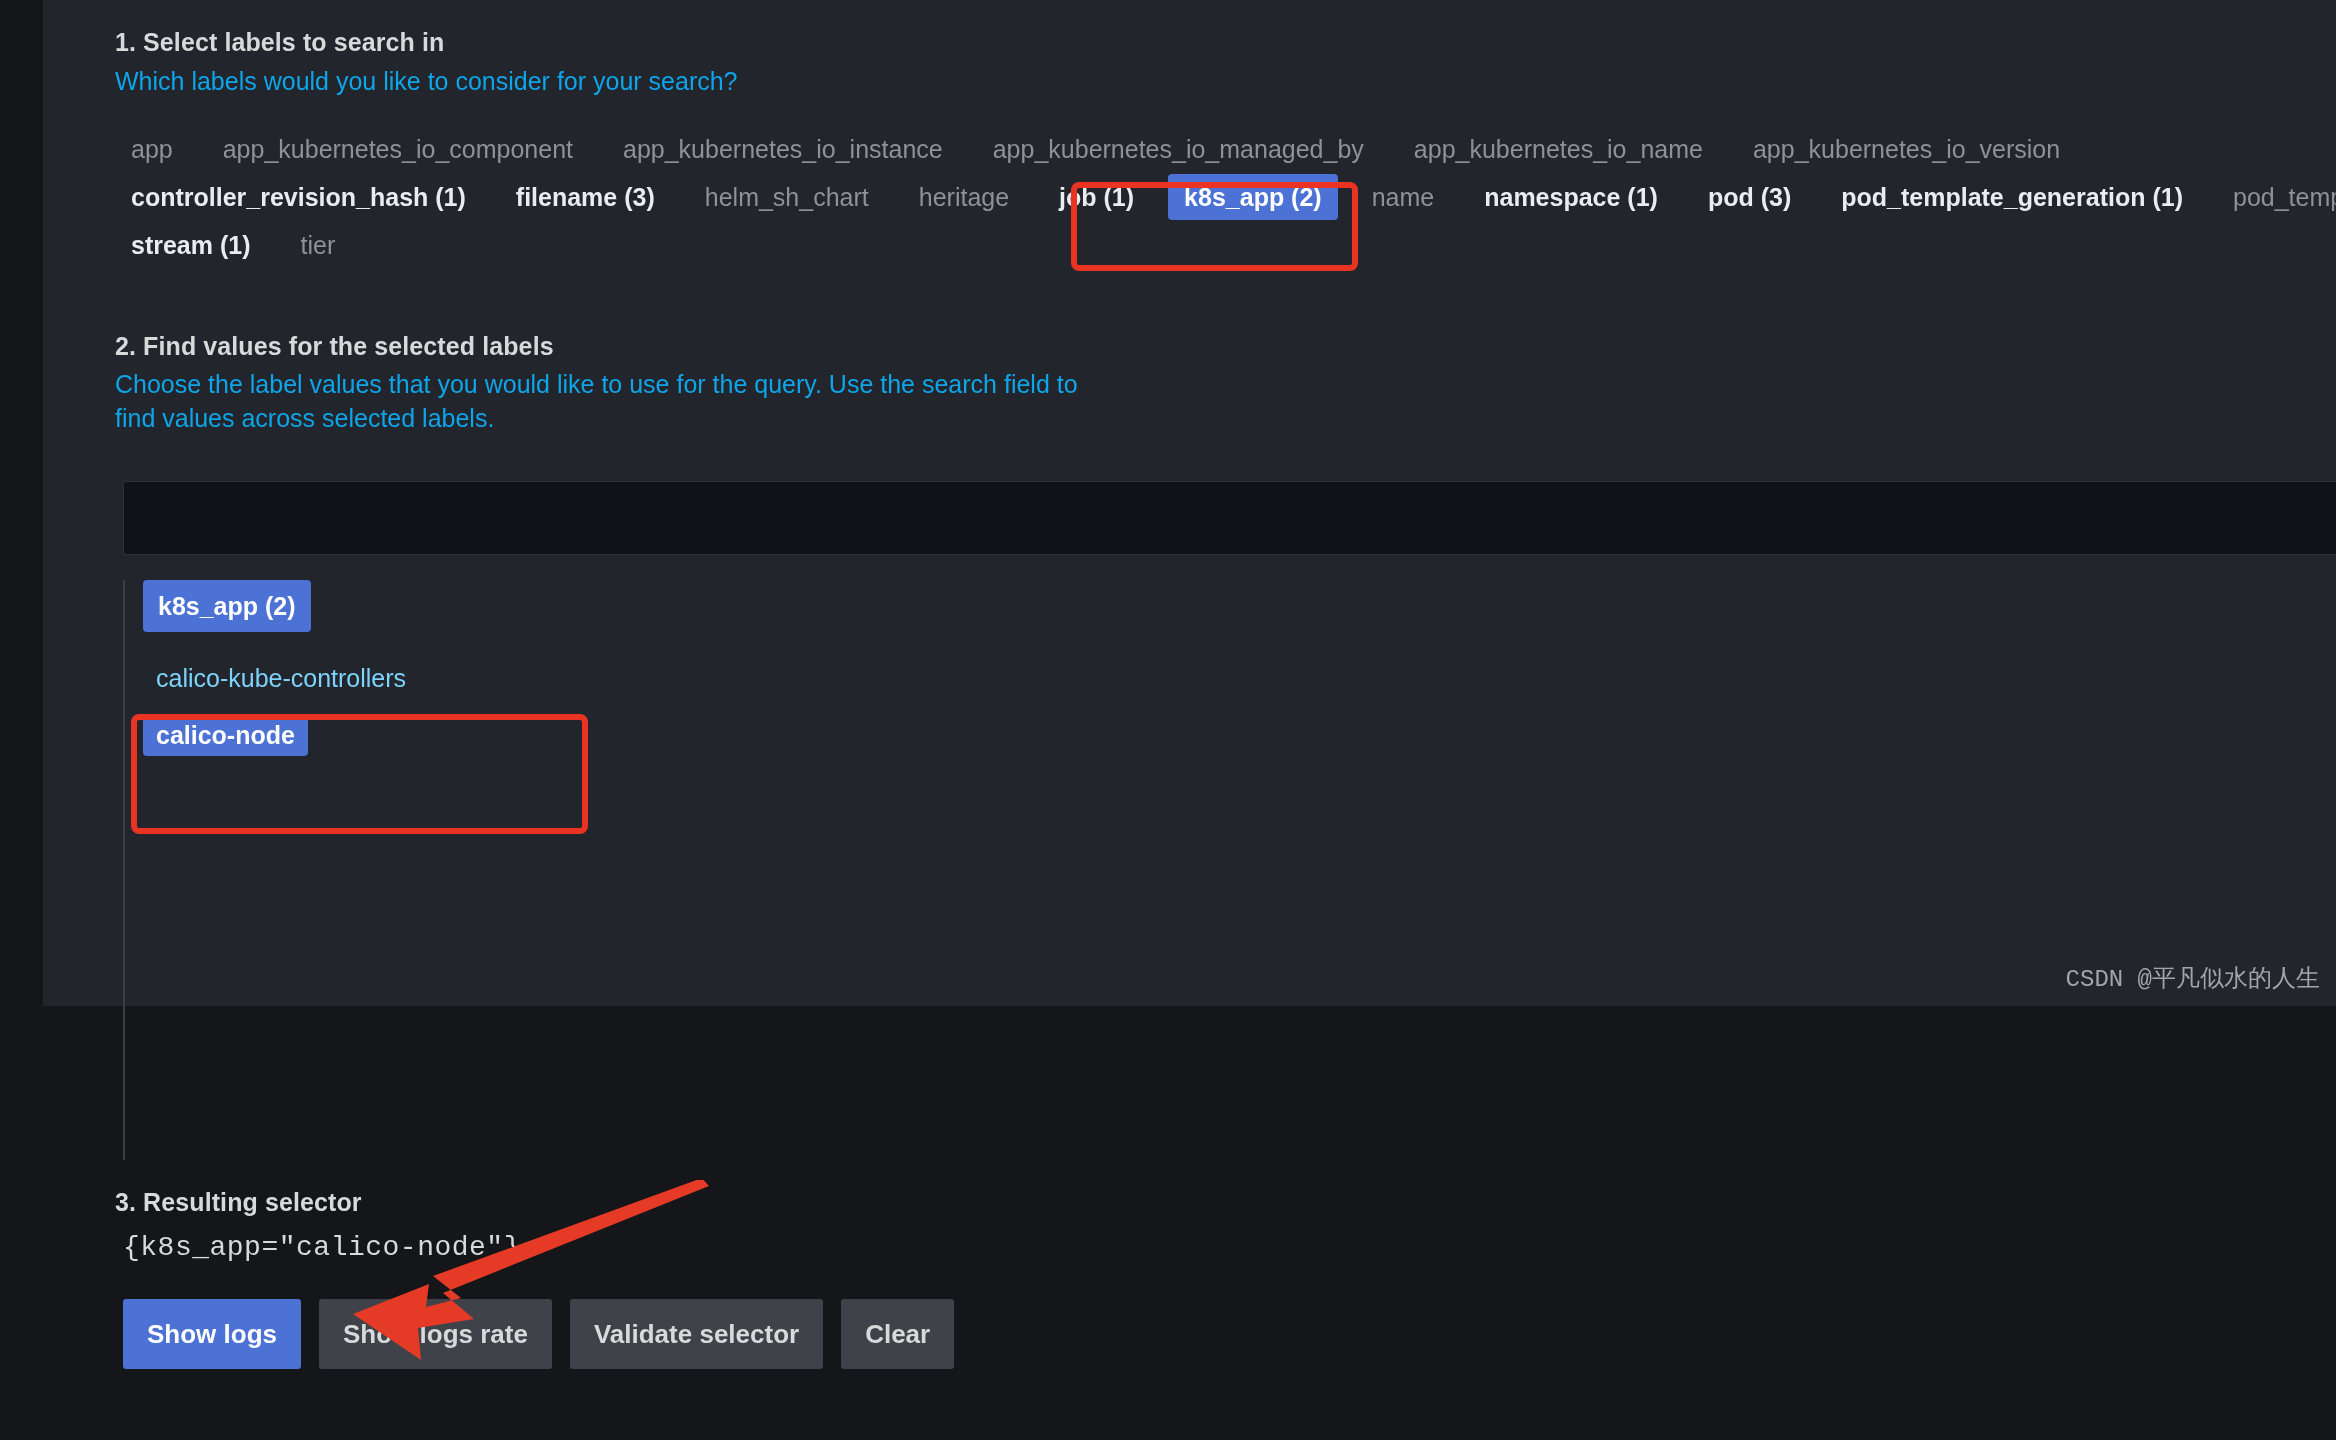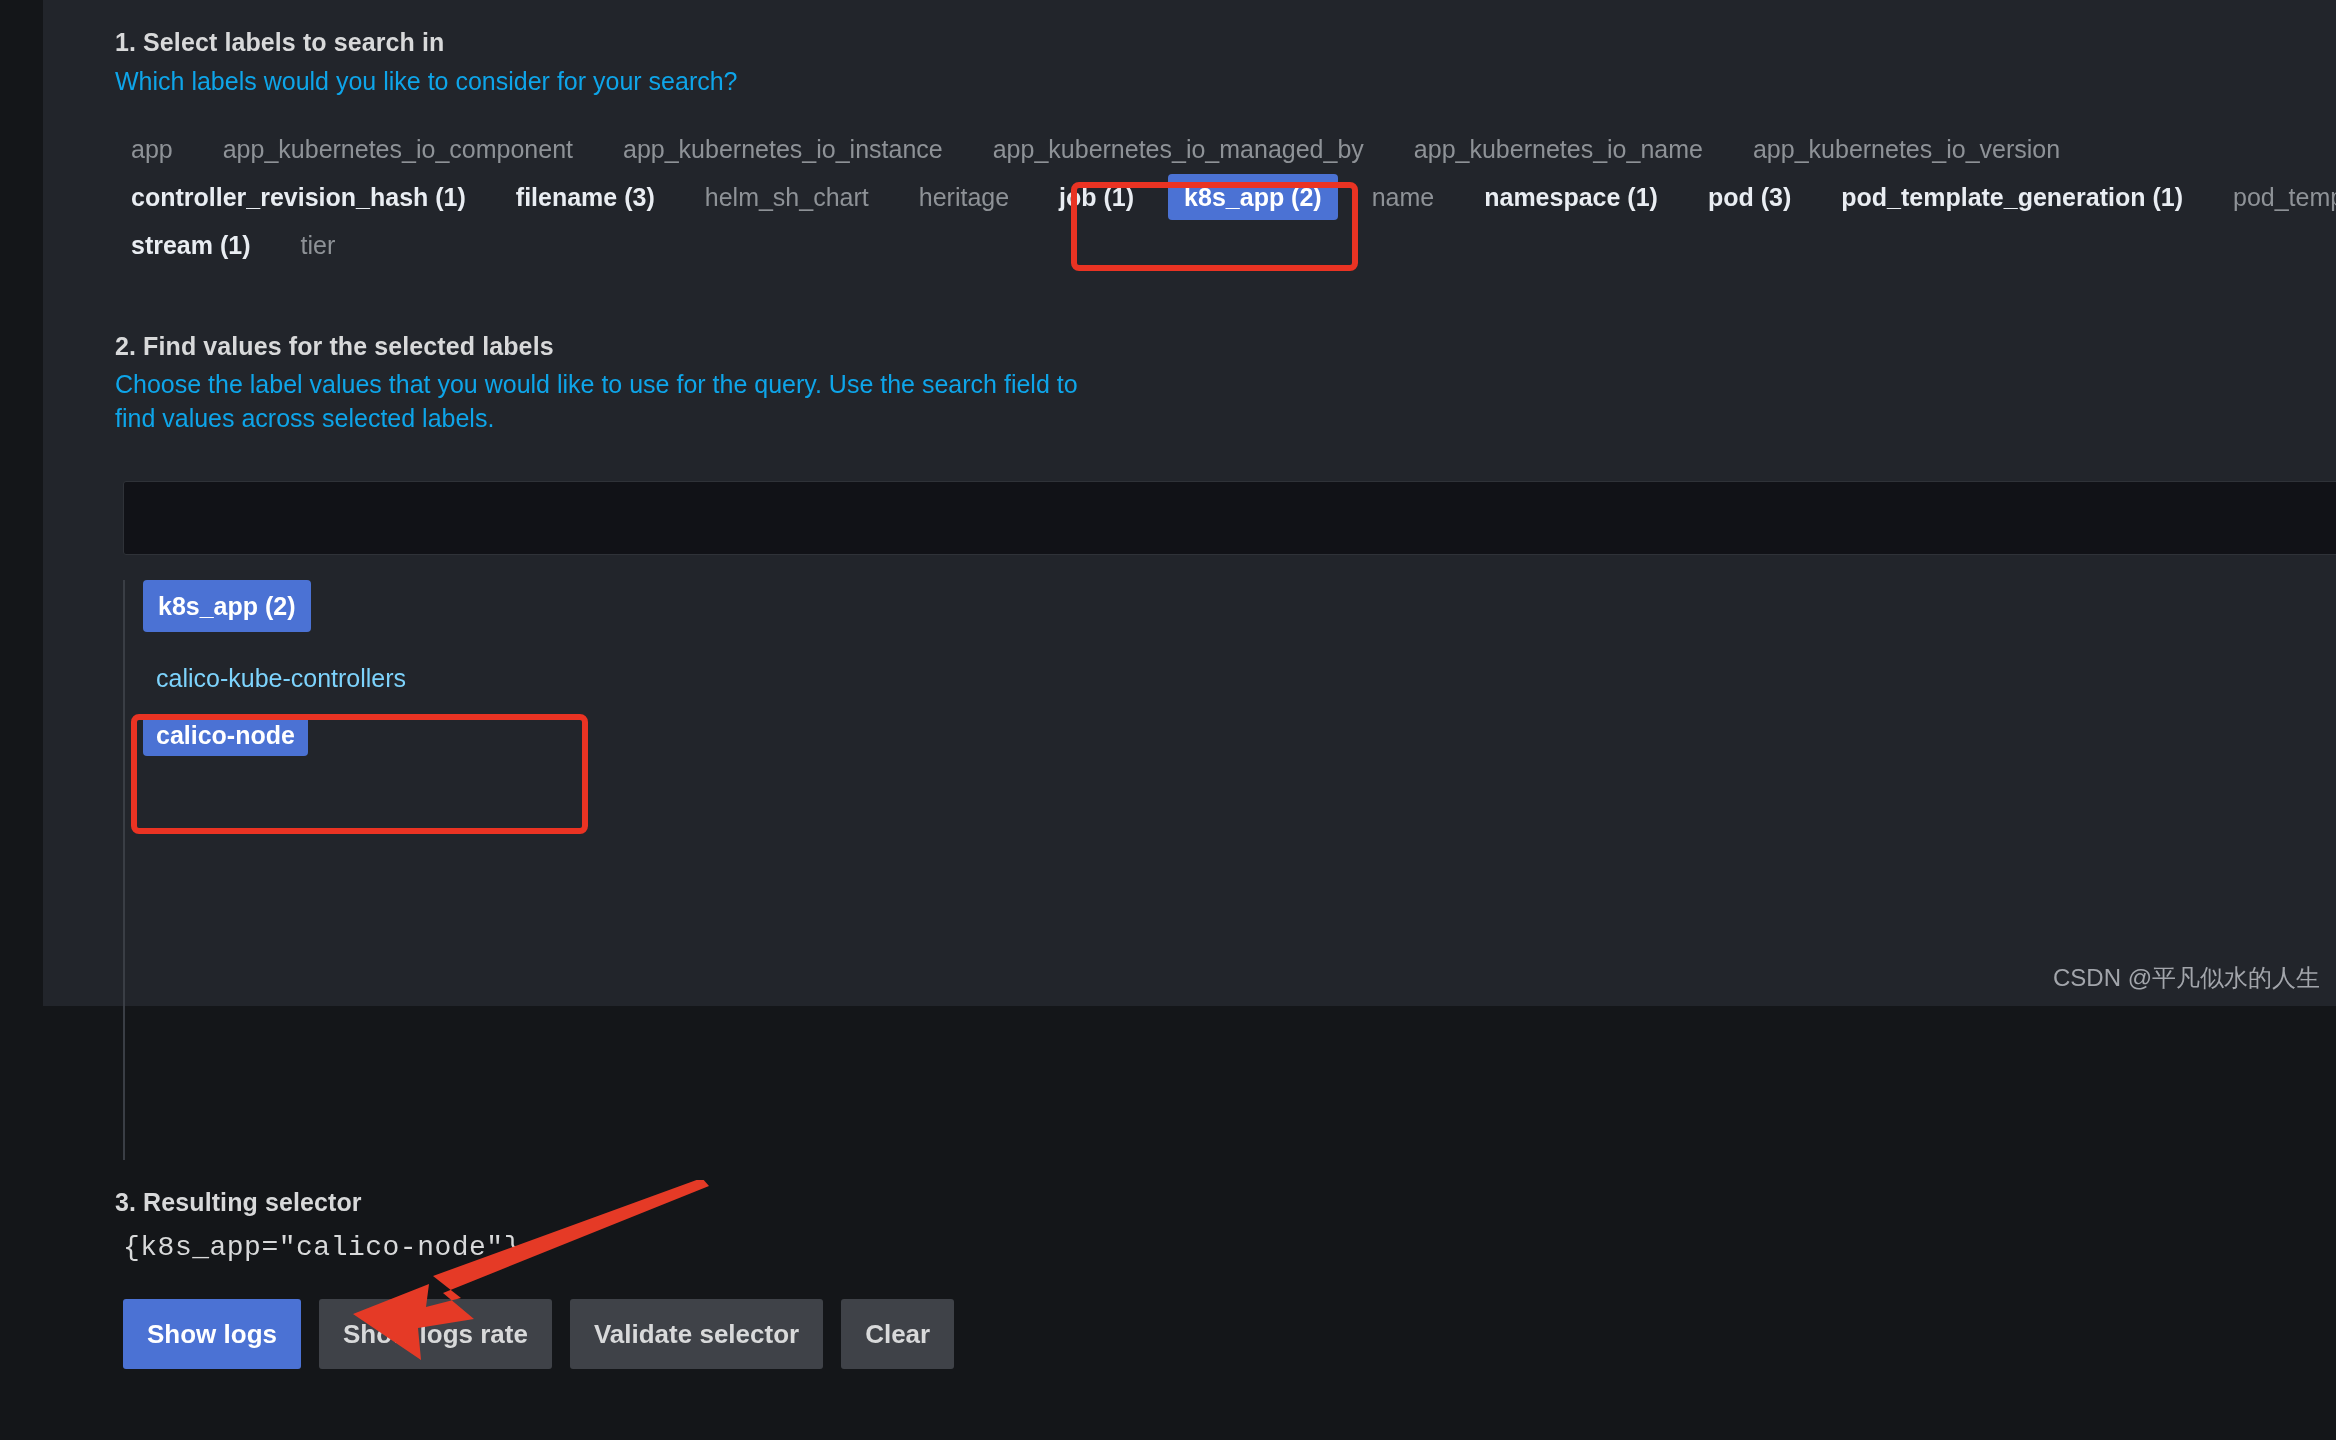--- a/index.html
+++ b/index.html
@@ -217,21 +217,21 @@
     pointer-events: none;
   }
 
   
   #watermark {
     position: absolute;
     right: 16px;
     bottom: 12px;
     color: #b9bcc2;
     font-size: 24px;
-    font-family: Liberation Sans, sans-serif;
+    font-family: Liberation Mono, monospace;
     opacity: .85;
     white-space: nowrap;
   }
 </style>
 </head>
 <body>
 
 <div id="app-root">
   <div id="panel">
 

